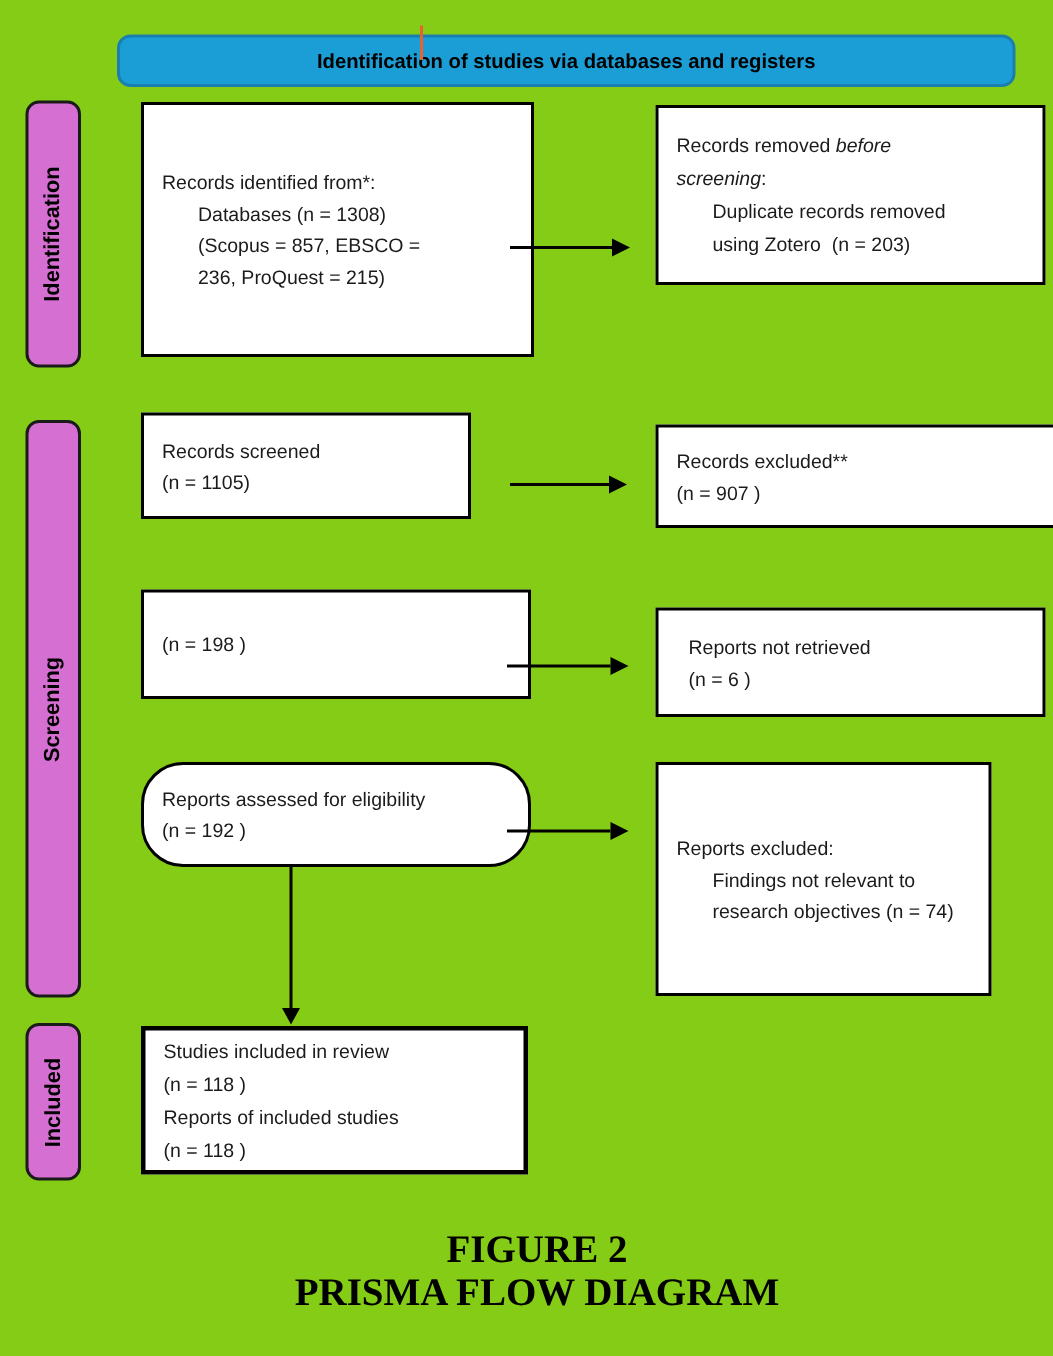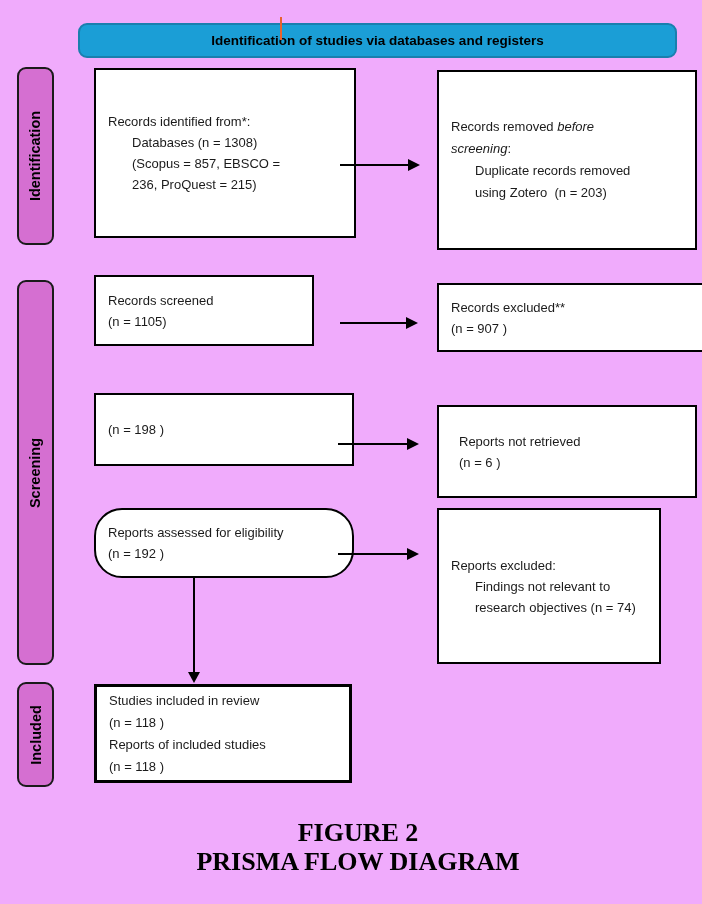--- a/index.html
+++ b/index.html
@@ -1,17 +1,17 @@
 <!DOCTYPE html>
 <html style="--header-bg: #1B9ED6; --header-border: #1A7FAE; --stage-bg: #D56FD1; --stage-border: #1a1a1a; --box-border: #000000; --arrow: #000000; --caret: #E8622D; --text: #1b1b1b;"><head>
 <meta charset="utf-8">
 <style>
   html,body { margin:0; padding:0; background:#ffffff; }
   #stage-root {
-    position:relative; width:702px; height:904px; background:#f0abfc;
+    position:relative; width:702px; height:904px; background:#84cc16;
     font-family:"Liberation Sans", sans-serif; color:var(--text,#1b1b1b);
     overflow:hidden;
   }
   
   .banner {
     position:absolute; left:78px; top:23px; width:599px; height:35px;
     background:var(--header-bg,#1B9ED6); border:2px solid var(--header-border,#1A7FAE);
     border-radius:9px; box-sizing:border-box;
     display:flex; align-items:center; justify-content:center;
     font-weight:bold; font-size:13.5px; color:#000;
@@ -36,25 +36,25 @@
   #stage-included       { top:682px; height:105px; }
   
   .fbox {
     position:absolute; background:#fff; border:2px solid var(--box-border,#000);
     box-sizing:border-box; display:flex; flex-direction:column; justify-content:center;
     padding:6px 8px 6px 12px; font-size:13px; line-height:21px;margin-left:16px;
   }
   .fbox .bl { white-space:pre-wrap; }
   .fbox .ind { margin-left:24px; }
   #box-identified       { left:78px;  top:68px;  width:262px; height:170px; }
-  #box-removed          { left:421px; top:70px;  width:260px; height:180px; line-height:22px; }
+  #box-removed          { left:421px; top:70px;  width:260px; height:120px; line-height:22px; }
   #box-screened         { left:78px;  top:275px; width:220px; height:71px; }
   #box-excluded         { left:421px; top:283px; width:300px; height:69px; }
   #box-sought           { left:78px;  top:393px; width:260px; height:73px; }
-  #box-not-retrieved    { left:421px; top:405px; width:260px; height:93px;padding-left:20px; }
+  #box-not-retrieved    { left:421px; top:405px; width:260px; height:73px;padding-left:20px; }
   #box-assessed         { left:78px;  top:508px; width:260px; height:70px;border-radius:28px; }
   #box-reports-excluded { left:421px; top:508px; width:224px; height:156px; }
   #box-included         { left:78px;  top:684px; width:258px; height:99px; border-width:3px; line-height:22px; }
   
   .arrow-h { position:absolute; height:2px; background:var(--arrow,#000); }
   .arrow-h::after {
     content:""; position:absolute; right:-12px; top:-5px;
     border-left:12px solid var(--arrow,#000);
     border-top:6px solid transparent; border-bottom:6px solid transparent;
   }

